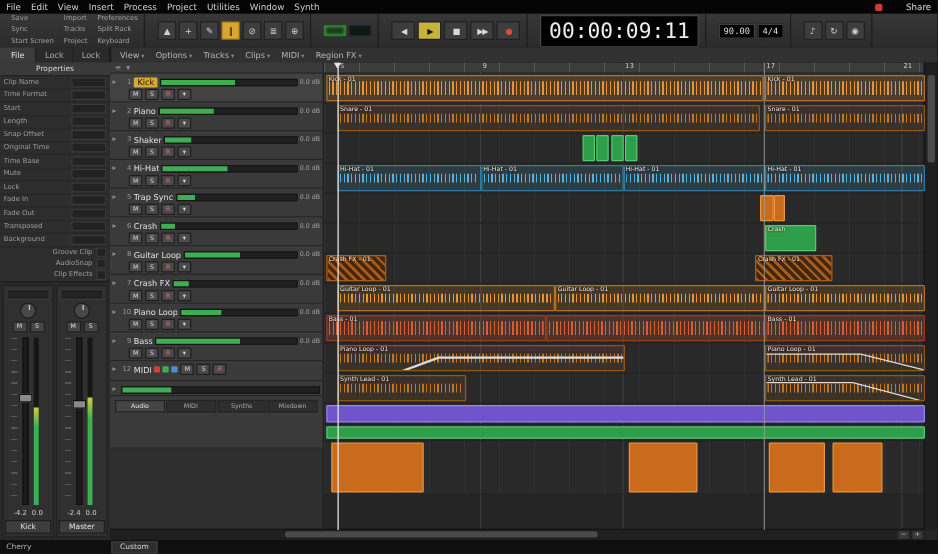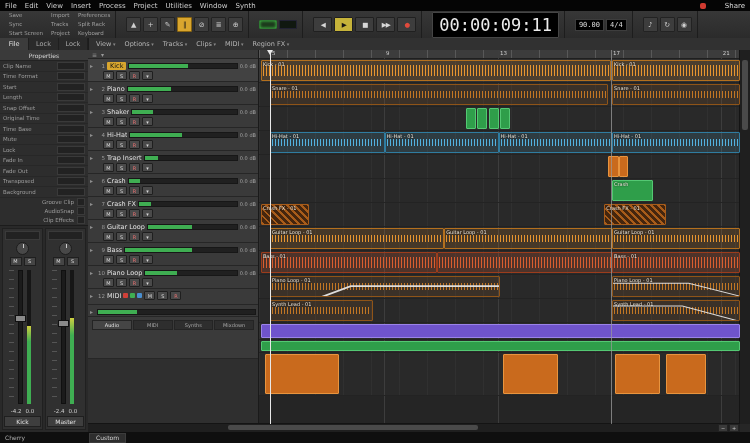--- a/index.html
+++ b/index.html
@@ -410,21 +410,21 @@
             <span class="tb">M</span>
             <span class="tb">S</span>
             <span class="tb r">R</span>
             <span class="tb">▾</span>
           </div>
       </div>
       <div class="trk h23">
         <div class="l1">
             <span class="exp">▸</span>
             <span class="tnum">5</span>
-            <span class="tname">Trap Insert</span>
+            <span class="tname">Trap Sync</span>
             <span class="tmeter">
               <i style="width:15%"></i>
             </span>
             <span class="tgain">0.0 dB</span>
           </div>
         <div class="l2">
             <span class="tb">M</span>
             <span class="tb">S</span>
             <span class="tb r">R</span>
             <span class="tb">▾</span>
@@ -443,75 +443,75 @@
         <div class="l2">
             <span class="tb">M</span>
             <span class="tb">S</span>
             <span class="tb r">R</span>
             <span class="tb">▾</span>
           </div>
       </div>
       <div class="trk h23">
         <div class="l1">
             <span class="exp">▸</span>
+            <span class="tnum">8</span>
+            <span class="tname">Guitar Loop</span>
+            <span class="tmeter">
+              <i style="width:50%"></i>
+            </span>
+            <span class="tgain">0.0 dB</span>
+          </div>
+        <div class="l2">
+            <span class="tb">M</span>
+            <span class="tb">S</span>
+            <span class="tb r">R</span>
+            <span class="tb">▾</span>
+          </div>
+      </div>
+      <div class="trk h23">
+        <div class="l1">
+            <span class="exp">▸</span>
             <span class="tnum">7</span>
             <span class="tname">Crash FX</span>
             <span class="tmeter">
               <i style="width:12%"></i>
             </span>
             <span class="tgain">0.0 dB</span>
           </div>
         <div class="l2">
             <span class="tb">M</span>
             <span class="tb">S</span>
             <span class="tb r">R</span>
             <span class="tb">▾</span>
           </div>
       </div>
       <div class="trk h23">
         <div class="l1">
             <span class="exp">▸</span>
-            <span class="tnum">8</span>
-            <span class="tname">Guitar Loop</span>
-            <span class="tmeter">
-              <i style="width:50%"></i>
+            <span class="tnum">10</span>
+            <span class="tname">Piano Loop</span>
+            <span class="tmeter">
+              <i style="width:35%"></i>
             </span>
             <span class="tgain">0.0 dB</span>
           </div>
         <div class="l2">
             <span class="tb">M</span>
             <span class="tb">S</span>
             <span class="tb r">R</span>
             <span class="tb">▾</span>
           </div>
       </div>
       <div class="trk h23">
         <div class="l1">
             <span class="exp">▸</span>
             <span class="tnum">9</span>
             <span class="tname">Bass</span>
             <span class="tmeter">
               <i style="width:60%"></i>
-            </span>
-            <span class="tgain">0.0 dB</span>
-          </div>
-        <div class="l2">
-            <span class="tb">M</span>
-            <span class="tb">S</span>
-            <span class="tb r">R</span>
-            <span class="tb">▾</span>
-          </div>
-      </div>
-      <div class="trk h23">
-        <div class="l1">
-            <span class="exp">▸</span>
-            <span class="tnum">10</span>
-            <span class="tname">Piano Loop</span>
-            <span class="tmeter">
-              <i style="width:35%"></i>
             </span>
             <span class="tgain">0.0 dB</span>
           </div>
         <div class="l2">
             <span class="tb">M</span>
             <span class="tb">S</span>
             <span class="tb r">R</span>
             <span class="tb">▾</span>
           </div>
       </div>

